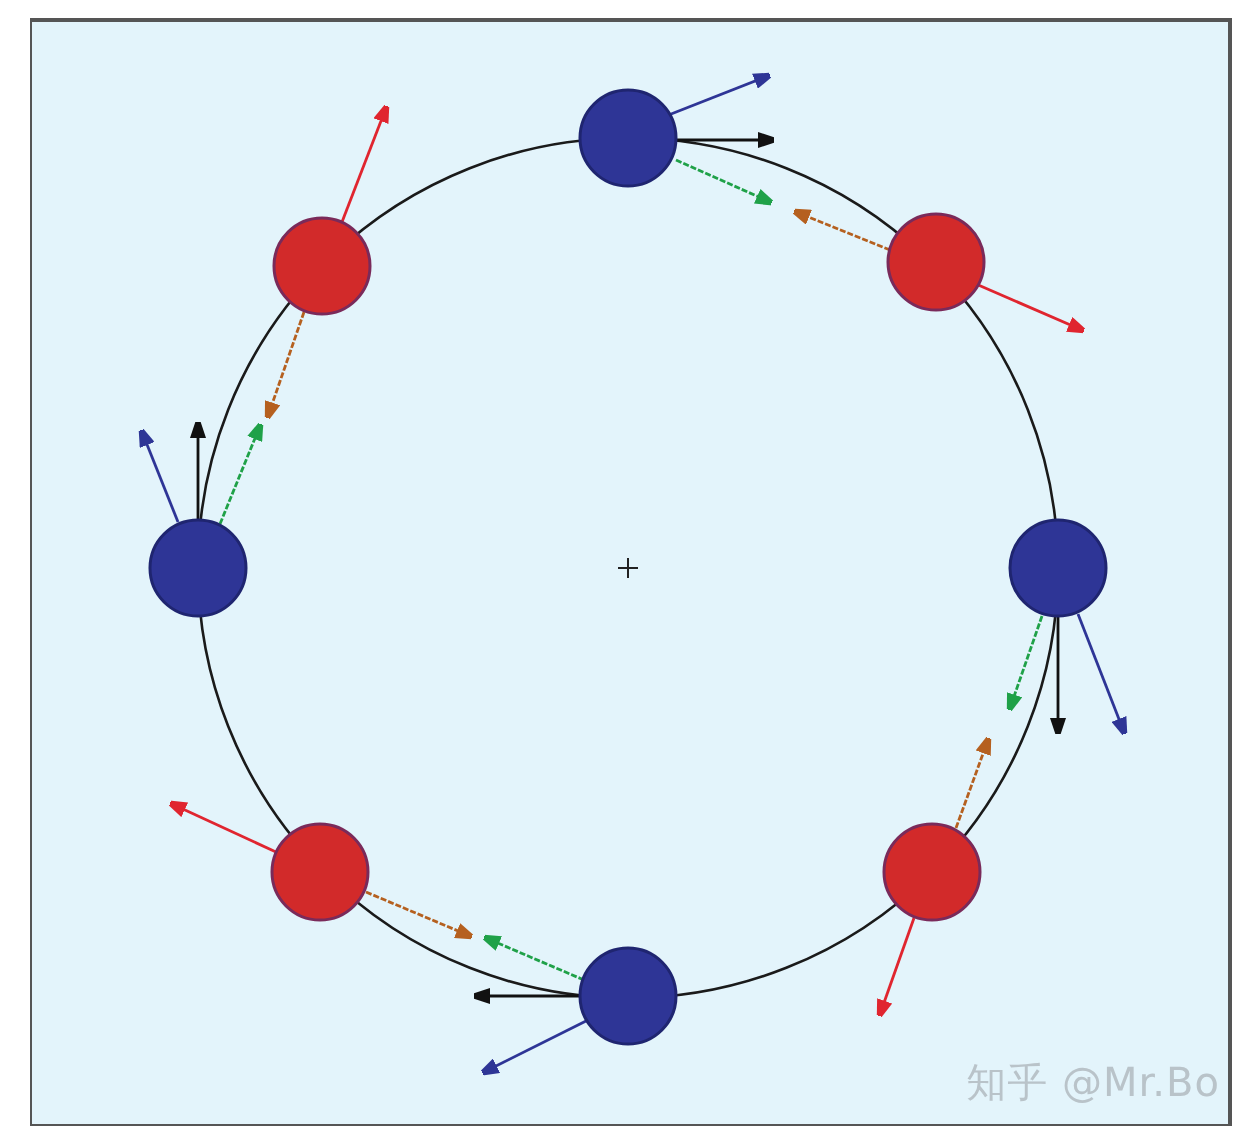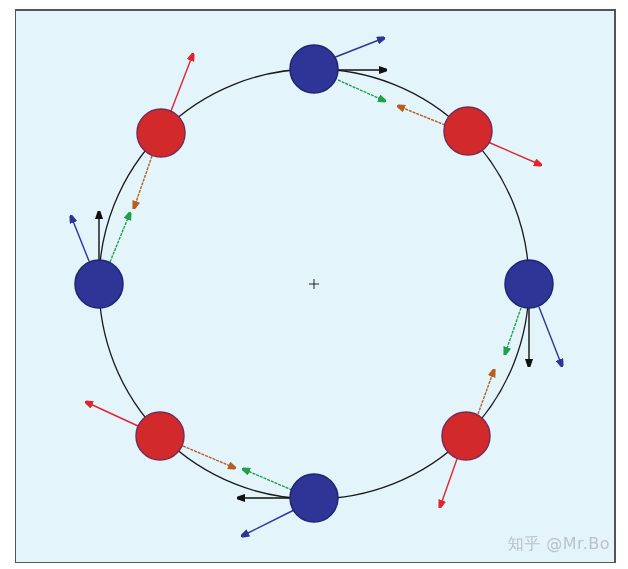--- a/index.html
+++ b/index.html
@@ -1,19 +1,19 @@
 <!DOCTYPE html>
 <html><head>
 <meta charset="utf-8">
 <style>
   html,body{margin:0;padding:0;background:#ffffff;}
   body{width:628px;height:569px;position:relative;overflow:hidden;font-family:"DejaVu Sans",sans-serif;}
   #frame{position:absolute;left:15px;top:9px;width:601px;height:554px;background:#e3f4fb;border:1.5px solid #555;border-top-width:2px;border-right-width:2px;box-sizing:border-box;}
   svg{position:absolute;left:0;top:0;}
-  #wm{position:absolute;right:18px;bottom:14px;color:#b9c3c9;font-size:16px;letter-spacing:0.5px;}
+  #wm{position:absolute;right:18px;bottom:14px;color:#b9c3c9;font-size:20px;letter-spacing:0.5px;}
 </style>
 </head>
 <body>
 
 <div id="frame"></div>
 
 <svg width="628" height="569" viewBox="0 0 628 569">
   <defs>
     <marker id="mR" markerWidth="8" markerHeight="8" refX="7" refY="4" orient="auto" markerUnits="userSpaceOnUse">
         <path d="M0,0 L12,4 L0,8 Z" fill="#e0252f"></path>

